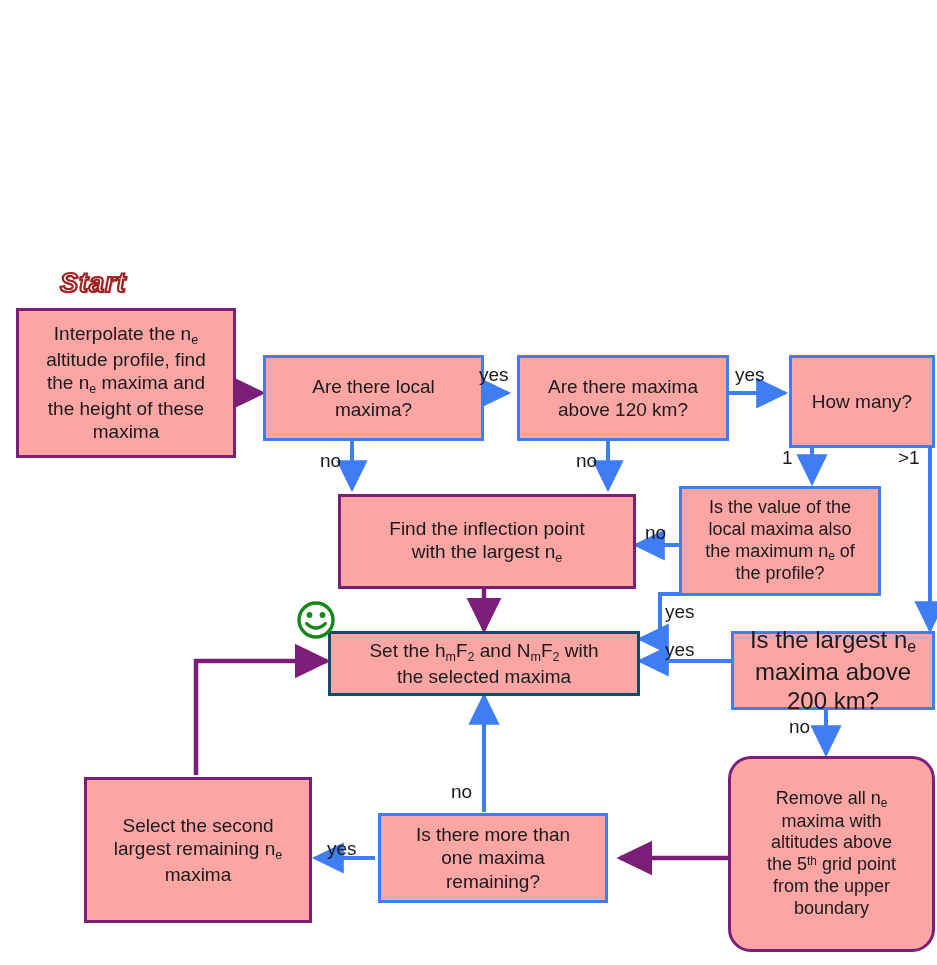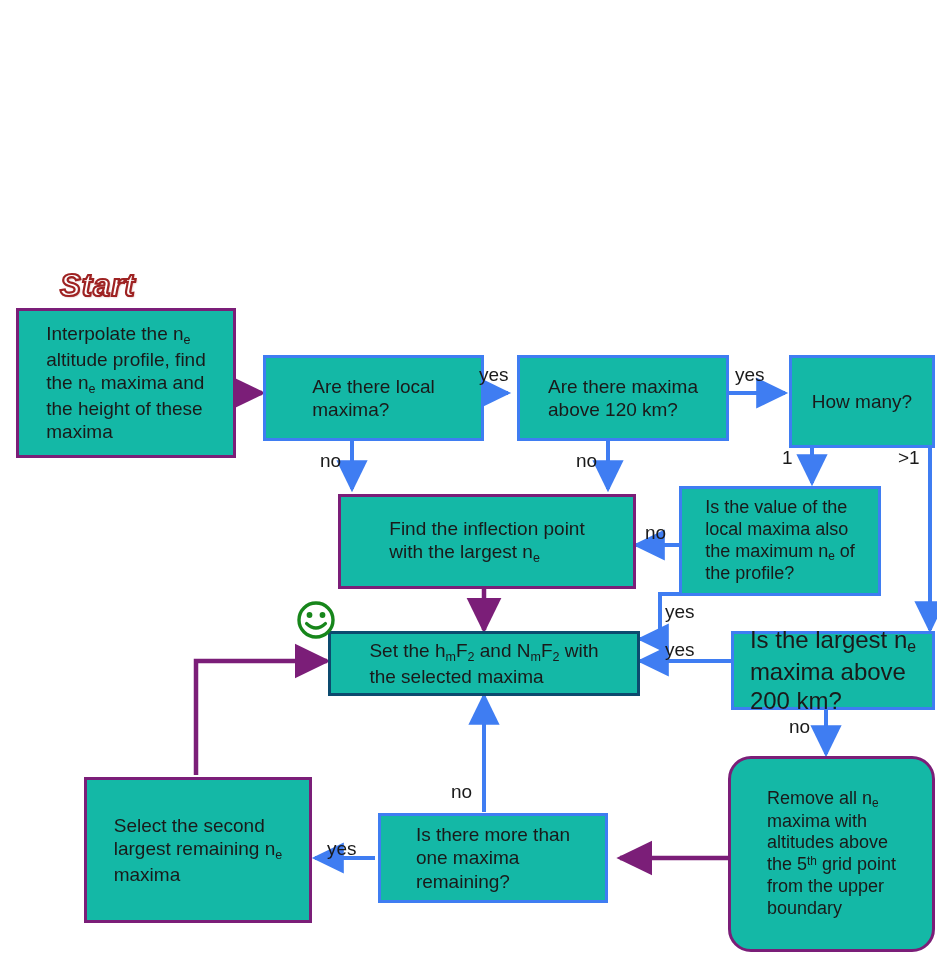--- a/index.html
+++ b/index.html
@@ -20,25 +20,25 @@
   #wires {
     position: absolute;
     left: 0; top: 0;
     width: 937px;
     height: 965px;
     pointer-events: none;
   }
   .node {
     position: absolute;
     box-sizing: border-box;
-    background: #14b8a6;
+    background: #fca5a5;
     display: flex;
     align-items: center;
     justify-content: center;
-    text-align: left;
+    text-align: center;
     color: #1a1a1a;
     line-height: 1.22;
     z-index: 3;
   }
   .node .txt {
     display: block;
     padding: 0 6px;
     white-space: pre-line;
   }
   .purple-box { border: 3px solid #7B1E78; }
@@ -50,21 +50,21 @@
     color: #1a1a1a;
     z-index: 4;
     white-space: nowrap;
     background: transparent;
   }
 
   #start-title {
     position: absolute;
     left: 60px;
     top: 268px;
-    font-size: 31px;
+    font-size: 27px;
     font-weight: bold;
     font-style: italic;
     letter-spacing: 1px;
     color: #ffffff;
     -webkit-text-stroke: 2.2px #9E2222;
     text-shadow:
        0 0 1px #9E2222,
        1px 1px 2px rgba(158,34,34,0.55);
     z-index: 5;
   }

